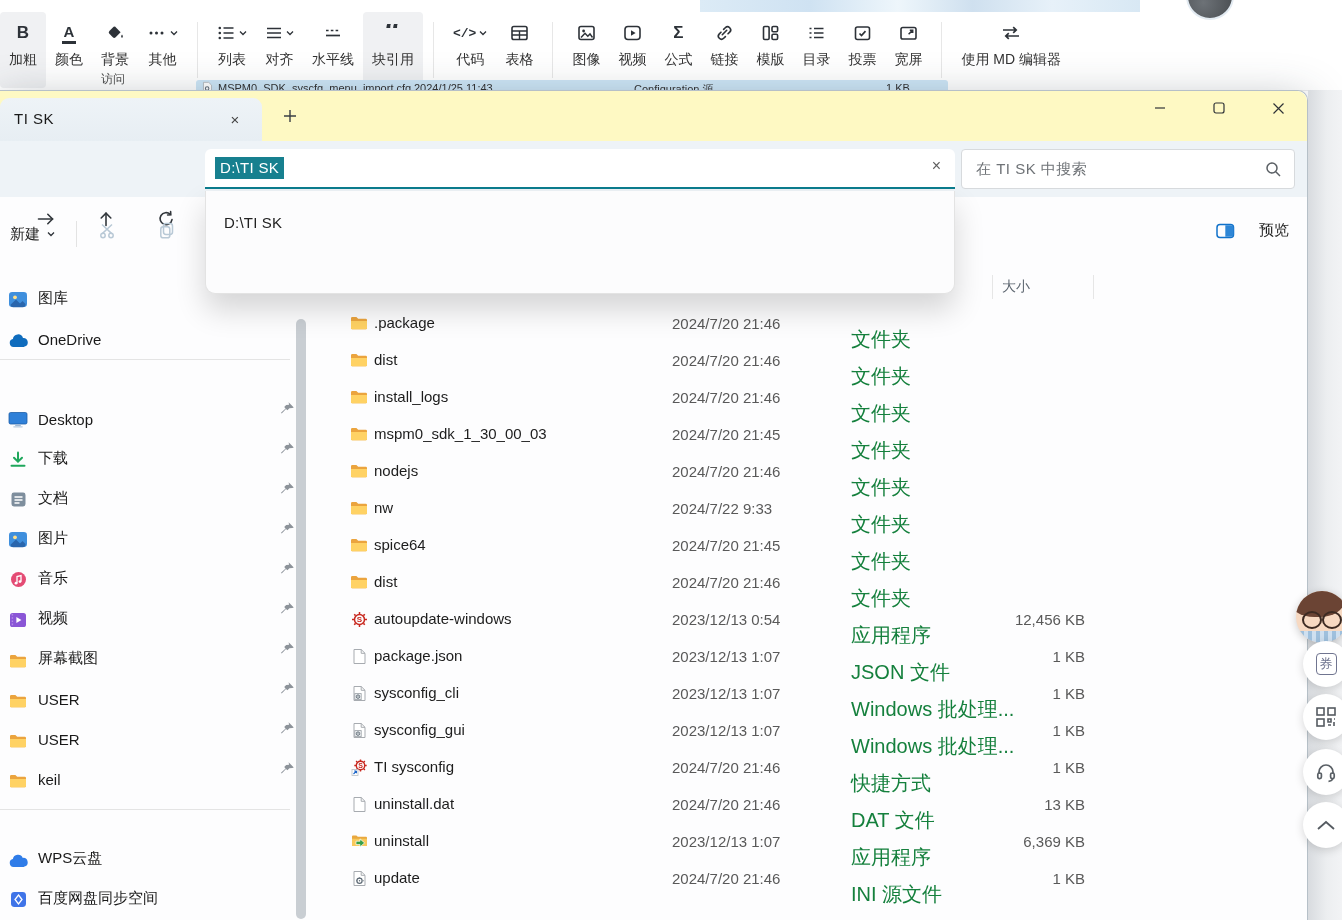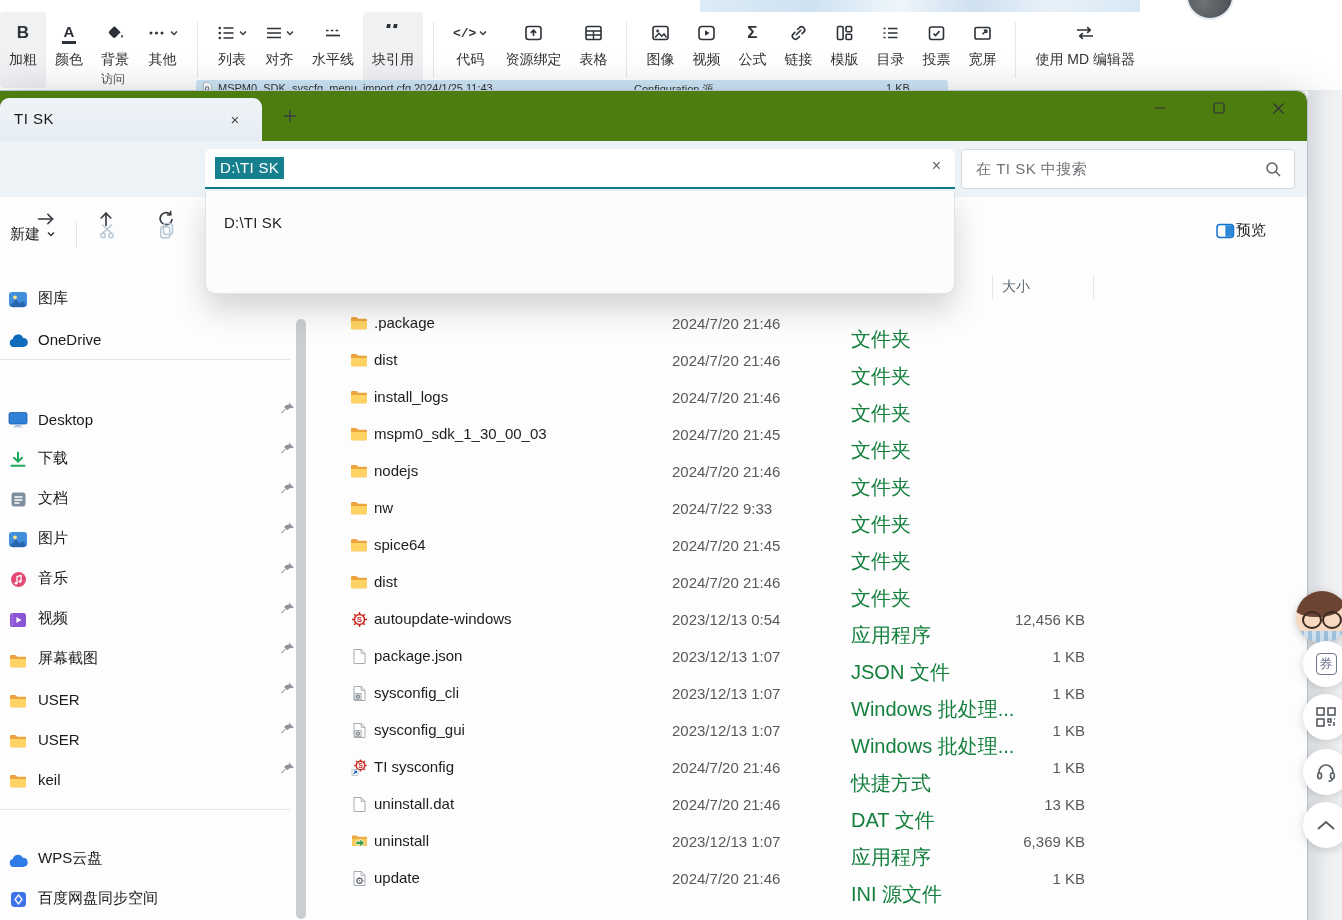--- a/index.html
+++ b/index.html
@@ -20,21 +20,21 @@
   .ic{display:inline-flex;align-items:center;justify-content:center}
   .quote-glyph{font-family:"DejaVu Serif","Liberation Serif",serif;font-weight:700;font-size:30px;line-height:16px;color:#2d3238;height:18px;overflow:hidden}
   #tb-stray{position:absolute;left:101px;top:71px;font-size:12px;color:#4c4c4c}
   
   #bg-row{position:absolute;left:196px;top:80px;width:752px;height:17px;background:#cde6f7;border-radius:3px;font-size:11px;color:#303030}
   #bg-row span{position:absolute;top:2px;white-space:nowrap}
   
   #win{position:absolute;left:0;top:90px;width:1308px;height:830px;background:#fdfdfe;
        border-radius:0 10px 0 0;border:1px solid #b6c0c8;border-left:none;border-bottom:none;
        box-shadow:0 10px 44px rgba(50,60,72,.35);box-sizing:border-box}
-  #tabstrip{position:absolute;left:0;top:0;right:0;height:50px;background:#4d7c0f;border-radius:0 10px 0 0}
+  #tabstrip{position:absolute;left:0;top:0;right:0;height:50px;background:#fef9c3;border-radius:0 10px 0 0}
   #active-tab{position:absolute;left:0;top:7px;width:262px;height:43px;background:linear-gradient(#eef3f7,#e7eef3);border-radius:9px 9px 0 0}
   #tab-title{position:absolute;left:14px;top:12px;font-size:15px;color:#1a1a1a;letter-spacing:.5px}
   #tab-close{position:absolute;left:224px;top:10px;width:22px;height:22px;display:flex;align-items:center;justify-content:center;font-size:15px;color:#444}
   #new-tab{position:absolute;left:278px;top:13px;width:24px;height:24px;display:flex;align-items:center;justify-content:center}
   .winctl{position:absolute;top:2px;width:46px;height:30px;display:flex;align-items:center;justify-content:center}
   #btn-min{left:1137px}#btn-max{left:1196px}#btn-close{left:1255px}
   #navbar{position:absolute;left:0;top:50px;right:0;height:56px;background:#eef3f7}
   .navic{position:absolute;top:69px;width:20px;height:18px}
   #nav-fwd{left:36px}#nav-up{left:97px}#nav-refresh{left:157px}
   #addressbar{position:absolute;left:205px;top:58px;width:750px;height:40px;background:#fff;border-radius:6px 6px 0 0;border-bottom:2px solid #0a7b8c;box-sizing:border-box;z-index:31}
@@ -42,21 +42,21 @@
   #addr-clear{position:absolute;right:14px;top:8px;font-size:16px;color:#5f5f5f}
   #dropdown{position:absolute;left:205px;top:100px;width:750px;height:103px;background:#fcfcfd;border:1px solid #e3e3e3;border-top:none;border-radius:0 0 10px 10px;box-shadow:0 16px 30px rgba(0,0,0,.16);z-index:30;box-sizing:border-box}
   .dd-item{position:absolute;left:0;width:100%;height:42px;display:flex;align-items:center;padding-left:18px;box-sizing:border-box;font-size:15px;color:#222;letter-spacing:.2px;white-space:nowrap;overflow:hidden}
   #searchbox{position:absolute;left:961px;top:58px;width:334px;height:40px;background:#fff;border:1px solid #d7dadd;border-radius:4px;box-sizing:border-box}
   #search-ph{position:absolute;left:14px;top:10px;font-size:15px;color:#6f7377;letter-spacing:.5px}
   #search-ic{position:absolute;right:12px;top:11px}
   #cmd-new{position:absolute;left:10px;top:128px;height:30px;display:flex;align-items:center;gap:7px;font-size:15px;color:#1e1e1e}
   #cmd-div{position:absolute;left:76px;top:130px;width:1px;height:26px;background:#e3e3e3}
   #cmd-cut{position:absolute;left:98px;top:131px}
   #cmd-copy{position:absolute;left:158px;top:131px}
-  #cmd-preview{position:absolute;left:1216px;top:130px;display:flex;align-items:center;gap:1px;font-size:15px;color:#1e1e1e}
+  #cmd-preview{position:absolute;left:1216px;top:130px;display:flex;align-items:center;gap:24px;font-size:15px;color:#1e1e1e}
   #col-size{position:absolute;left:1002px;top:187px;font-size:14px;color:#5d6670}
   .col-sep{position:absolute;top:184px;width:1px;height:24px;background:#e6e6e6}
   
   .sb-row{position:absolute;left:0;width:294px;height:40px;display:flex;align-items:flex-end}
   .sb-row .sbic{margin-left:6px;width:24px;display:flex;justify-content:center}
   .sb-row .sblbl{margin-left:8px;font-size:15px;color:#191919;white-space:nowrap}
   .sb-row .pin{position:absolute;left:280px;top:13px}
   .sb-div{position:absolute;left:0;width:290px;height:1px;background:#e4e4e4}
   #nav-sb{position:absolute;left:296px;top:228px;width:10px;height:600px;background:#c9ced3;border-radius:5px}
   
@@ -201,31 +201,20 @@
             <span class="ic">
               <span style="font-family:'Liberation Mono',monospace;font-weight:700;font-size:13px;color:#2d3238">&lt;/&gt;</span>
             </span>
             <span class="ic">
               <svg width="8" height="6">
                 <path d="M1 1.5l3 3 3-3" fill="none" stroke="#2d3238" stroke-width="1.3"></path>
               </svg>
             </span>
           </span>
           <span class="lbl">代码</span>
-        </div>
-        <div class="tbi">
-          <span class="icw">
-            <span class="ic">
-              <svg width="19" height="18">
-                <rect x="2" y="2.5" width="15" height="13" rx="2.5" fill="none" stroke="#2d3238" stroke-width="1.6"></rect>
-                <path d="M9.5 12V6.2M6.8 8.9 9.5 6.2l2.7 2.7" fill="none" stroke="#2d3238" stroke-width="1.6"></path>
-              </svg>
-            </span>
-          </span>
-          <span class="lbl">资源绑定</span>
         </div>
         <div class="tbi">
           <span class="icw">
             <span class="ic">
               <svg width="19" height="18">
                 <rect x="2" y="2.5" width="15" height="13" rx="1.8" fill="none" stroke="#2d3238" stroke-width="1.6"></rect>
                 <path d="M2 7h15M2 11h15M9.5 7v8.5" stroke="#2d3238" stroke-width="1.4"></path>
               </svg>
             </span>
           </span>

